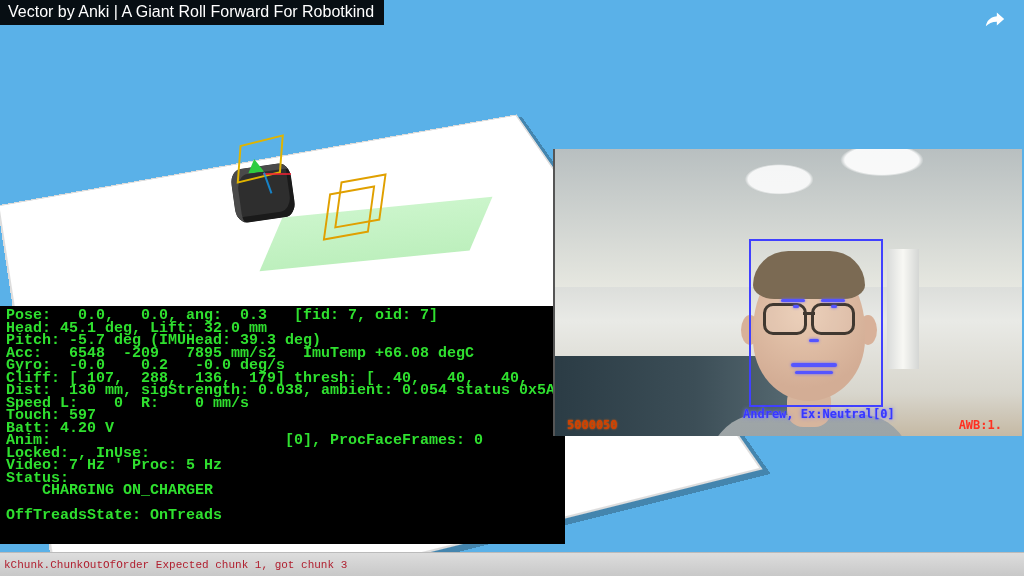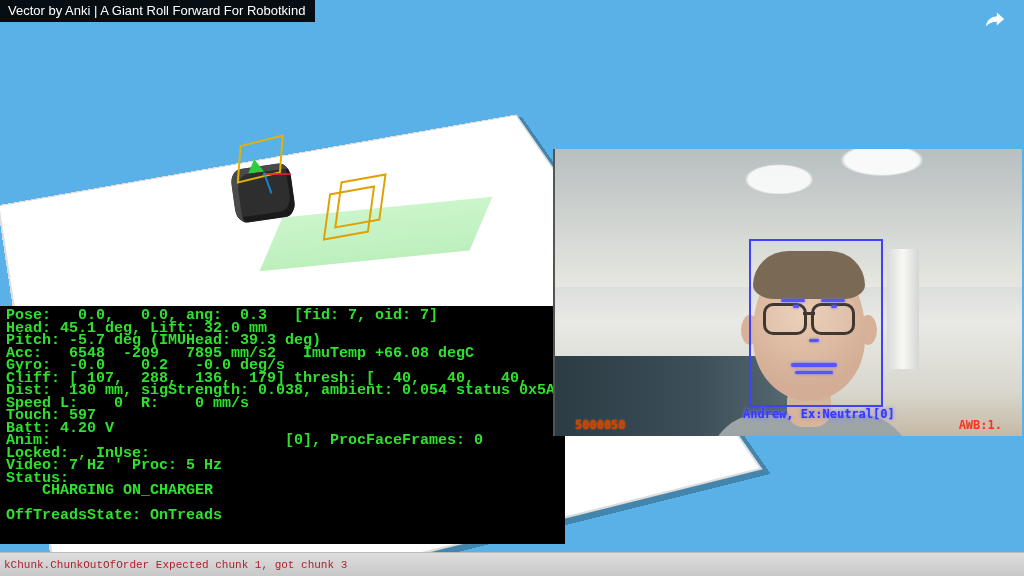--- a/index.html
+++ b/index.html
@@ -1,21 +1,21 @@
 <!DOCTYPE html>
 <html><head>
 <meta charset="utf-8">
 <style>
   html, body { margin:0; padding:0; width:1024px; height:576px; overflow:hidden;
     font-family:"Segoe UI",Arial,sans-serif; background:#fff; }
 
   
   .player { position:relative; width:1024px; height:576px; background:#5ab1e8; }
   .title-bar { position:absolute; left:0; top:0; padding:3px 10px 4px 8px;
-    background:rgba(0,0,0,0.92); color:#fff; font-size:13px; pointer-events:none; }
+    background:rgba(0,0,0,0.92); color:#fff; font-size:16px; pointer-events:none; }
   .share { position:absolute; right:18px; top:8px; width:22px; height:22px;
     color:#fff; cursor:pointer; }
 
   
   .ground-wrap { position:absolute; left:18px; top:25px; width:590px; height:530px;
     perspective:1200px; }
   .ground { position:absolute; inset:0; background:#fff;
     transform:rotateX(46deg) rotateZ(-16deg) translateY(60px);
     transform-origin:50% 45%; border:2px solid #ddd; box-shadow:4px 6px 0 rgba(0,0,0,.25); }
 
@@ -79,21 +79,21 @@
   .lens.l{left:0;} .lens.r{right:0;}
   .bridge{position:absolute;left:40px;top:9px;width:12px;height:3px;background:#403830;}
 
   
   .face-box { position:absolute; left:194px; top:90px; width:130px; height:164px;
     border:2px solid #4040ff; pointer-events:none; }
   .kp { position:absolute; width:6px; height:3px; background:#5555ff; border-radius:2px;
     box-shadow:0 0 3px #66f; }
   .face-label { position:absolute; left:188px; top:258px; font:700 12px monospace;
     color:#3838ff; text-shadow:0 0 1px #77f,0 0 4px #77f; white-space:nowrap; }
-  .cam-hud1{position:absolute;left:20px;bottom:4px;font:700 12px monospace;color:#d04000;text-shadow:0 0 2px #f60;}
+  .cam-hud1{position:absolute;left:12px;bottom:4px;font:700 12px monospace;color:#d04000;text-shadow:0 0 2px #f60;}
   .cam-hud2{position:absolute;right:20px;bottom:4px;font:700 12px monospace;color:#ff3020;}
 
   
   .footer { position:absolute; left:0; bottom:0; width:100%; height:24px;
     background:linear-gradient(#ddd,#c8c8c8);
     border-top:1px solid #bbb; box-sizing:border-box;
     font:11px/24px "Courier New",monospace; color:#b02030; padding-left:4px;
     white-space:nowrap; overflow:hidden; }
 
 </style>

